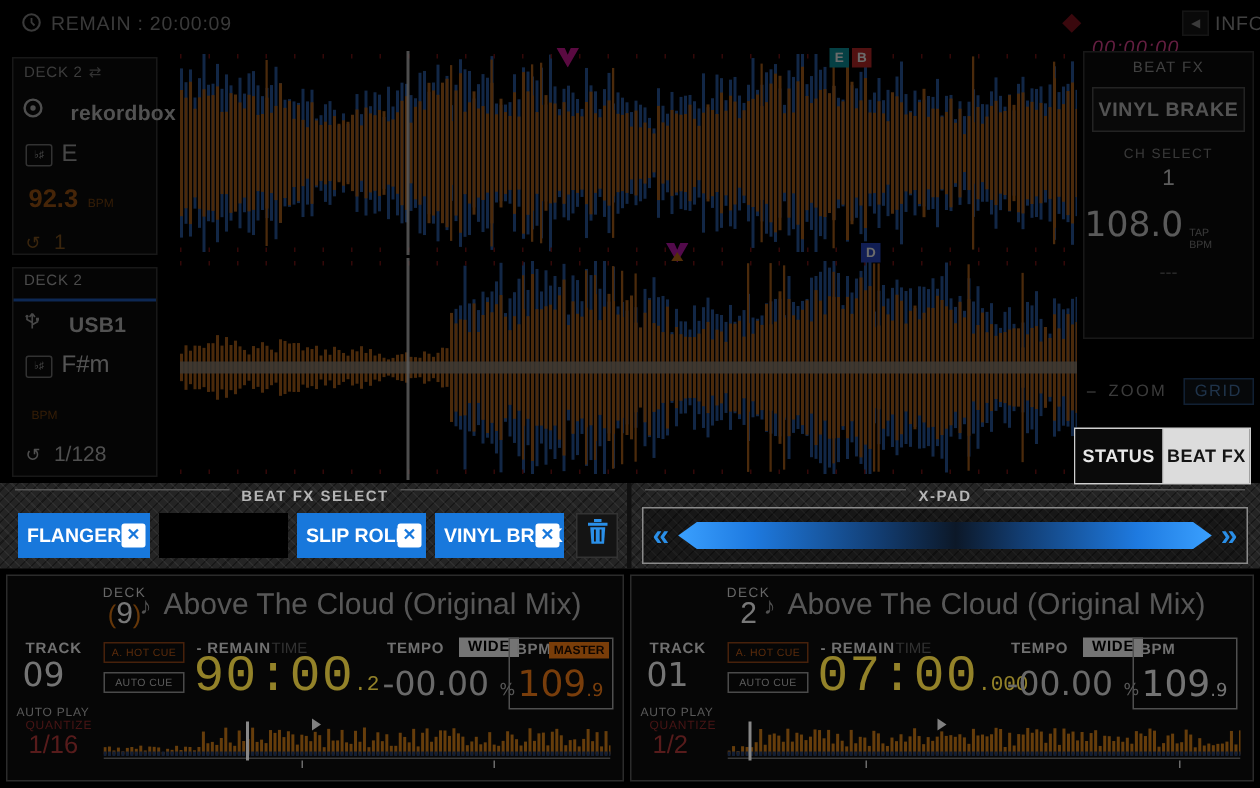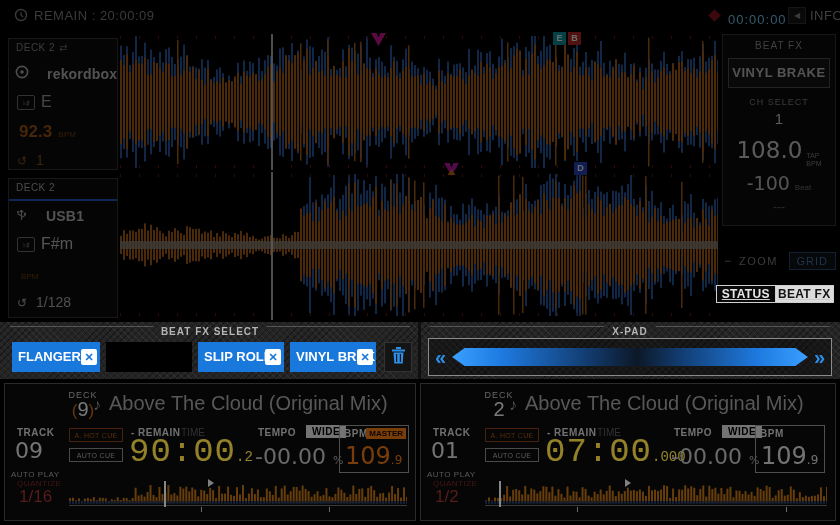--- a/index.html
+++ b/index.html
@@ -4,28 +4,28 @@
 <style>
   html,body{margin:0;padding:0;background:#000;}
   #screen{position:relative;width:840px;height:525px;background:#000;overflow:hidden;
     font-family:"Liberation Sans",sans-serif;color:#ccc;-webkit-font-smoothing:antialiased;}
   .abs{position:absolute;}
 
   
   .topbar{position:absolute;left:0;top:0;width:840px;height:30px;}
   .remain-text{position:absolute;left:34px;top:8px;font-size:13px;color:#8a8a8a;letter-spacing:.5px;}
   .clock-icon{position:absolute;left:14px;top:8px;}
-  .master-time{position:absolute;left:728px;top:12px;font-size:13px;color:#7dd3fc;letter-spacing:1px;}
+  .master-time{position:absolute;left:728px;top:24px;font-size:13px;color:#ec4899;letter-spacing:1px;font-style:italic;}
   .rec-diamond{position:absolute;left:710px;top:11px;width:9px;height:9px;background:#8a1420;transform:rotate(45deg);}
   .display-icon{position:absolute;left:788px;top:7px;width:16px;height:15px;background:#161616;border:1px solid #333;
     color:#8a8a8a;font-size:8px;text-align:center;line-height:15px;}
   .info-label{position:absolute;left:810px;top:8px;font-size:13px;color:#9a9a9a;letter-spacing:.5px;}
 
   
-  .side-panel{position:absolute;left:8px;width:110px;background:#0c0c0c;border:1px solid #3a3a3a;box-sizing:border-box;}
+  .side-panel{position:absolute;left:8px;width:97px;background:#0c0c0c;border:1px solid #3a3a3a;box-sizing:border-box;}
   #panel1{top:38px;height:132px;}
   #panel2{top:178px;height:140px;}
   .side-head{height:16px;padding:3px 7px 1px 7px;font-size:10px;color:#8f8f8f;letter-spacing:.5px;}
   #panel2 .side-head{border-bottom:2px solid #2060c8;color:#b2b2b2;}
   .side-head .link-icon{color:#777;font-size:10px;margin-left:4px;}
   .src-row{display:flex;align-items:center;gap:18px;padding:6px 6px 0 6px;}
   .src-name{font-size:14px;font-weight:bold;color:#c4c4c4;letter-spacing:.2px;}
   .key-row{display:flex;align-items:center;gap:6px;padding:10px 6px 0 8px;}
   .key-icon{width:16px;height:13px;border:1px solid #777;color:#999;font-size:7px;text-align:center;line-height:13px;border-radius:2px;}
   .key-val{font-size:16px;color:#c8c8c8;}
@@ -48,37 +48,37 @@
   .wave-marker{position:absolute;}
 
   
   .fx-panel{position:absolute;left:722px;top:34px;width:114px;height:192px;background:#0e0e0e;
     border:1px solid #3a3a3a;box-sizing:border-box;}
   .fx-title{text-align:center;font-size:10px;color:#999;letter-spacing:1px;padding-top:5px;}
   .fx-name-box{margin:7px 5px 0 5px;height:28px;border:1px solid #555;background:#171717;
     text-align:center;line-height:28px;font-size:13px;font-weight:bold;color:#c6c6c6;letter-spacing:.5px;}
   .ch-label{text-align:center;font-size:9px;color:#888;letter-spacing:1px;margin-top:9px;}
   .ch-value{text-align:center;font-size:15px;color:#ddd;margin-top:3px;}
-  .fxbpm-row{display:flex;justify-content:center;align-items:baseline;gap:4px;margin-top:10px;}
+  .fxbpm-row{display:flex;justify-content:flex-start;align-items:baseline;gap:4px;margin-top:10px;}
   .fxbpm-val{font-size:23px;color:#d6d6d6;font-family:"DejaVu Sans",sans-serif;}
   .fxbpm-unit{display:inline-block;font-size:7px;color:#8a8a8a;line-height:8px;text-align:left;}
   .fxparam-row{display:flex;justify-content:center;align-items:baseline;gap:5px;margin-top:4px;}
   .fxparam-val{font-size:19px;color:#c6c6c6;font-family:"DejaVu Sans",sans-serif;}
   .fxparam-unit{font-size:8px;color:#777;}
   .fxparam2{text-align:center;font-size:12px;color:#666;margin-top:6px;}
 
   .zoom-row{position:absolute;left:724px;top:251px;width:112px;height:20px;display:flex;align-items:center;}
   .zoom-minus{font-size:12px;color:#8a8a8a;margin-right:8px;}
   .zoom-label{font-size:11px;color:#8d8d8d;letter-spacing:1.5px;}
   .grid-btn{margin-left:auto;border:1px solid #2a4e7a;background:#0f141a;color:#4a7ab0;
     font-size:11px;letter-spacing:1px;padding:2px 7px;text-align:right;}
 
   
-  .tab-row{position:absolute;left:716px;top:285px;width:118px;height:18px;display:flex;
-    border:1px solid #cfcfcf;box-sizing:border-box;z-index:9;background:#000;text-decoration:underline;}
+  .tab-row{position:absolute;left:716px;top:285px;width:118px;height:38px;display:flex;
+    border:1px solid #cfcfcf;box-sizing:border-box;z-index:9;background:#000;}
   .tab{flex:1;display:flex;align-items:center;justify-content:center;font-size:12px;font-weight:bold;letter-spacing:.3px;}
   .tab-status{background:#0a0a0a;color:#e8e8e8;}
   .tab-beatfx{background:#dcdcdc;color:#141414;border-left:1px solid #cfcfcf;}
 
   
   .fx-row{position:absolute;left:0;top:320px;width:840px;height:62px;z-index:8;background-color:#242424;
     background-image:repeating-linear-gradient(45deg,rgba(255,255,255,.05) 0 1px,transparent 1px 5px),
                      repeating-linear-gradient(-45deg,rgba(0,0,0,.35) 0 1px,transparent 1px 5px);
     border-top:2px solid #000;border-bottom:3px solid #000;box-sizing:border-box;}
   .fx-row-divider{position:absolute;left:418px;top:0;width:3px;height:100%;background:#101010;}
@@ -1150,24 +1150,20 @@
     <div class="fx-title">BEAT FX</div>
     <div class="fx-name-box">VINYL BRAKE</div>
     <div class="ch-label">CH SELECT</div>
     <div class="ch-value">1</div>
     <div class="fxbpm-row">
       <span class="fxbpm-val">108.0</span>
       <span class="fxbpm-unit">
         <span>TAP</span><br><span>BPM</span>
       </span>
     </div>
-    <div class="fxparam-row">
-      <span class="fxparam-val">-100</span>
-      <span class="fxparam-unit">Beat</span>
-    </div>
     <div class="fxparam2">---</div>
   </div>
 
   <div class="zoom-row">
     <span class="zoom-minus">−</span>
     <span class="zoom-label">ZOOM</span>
     <span class="grid-btn">GRID</span>
   </div>
 
   <div class="tab-row">

